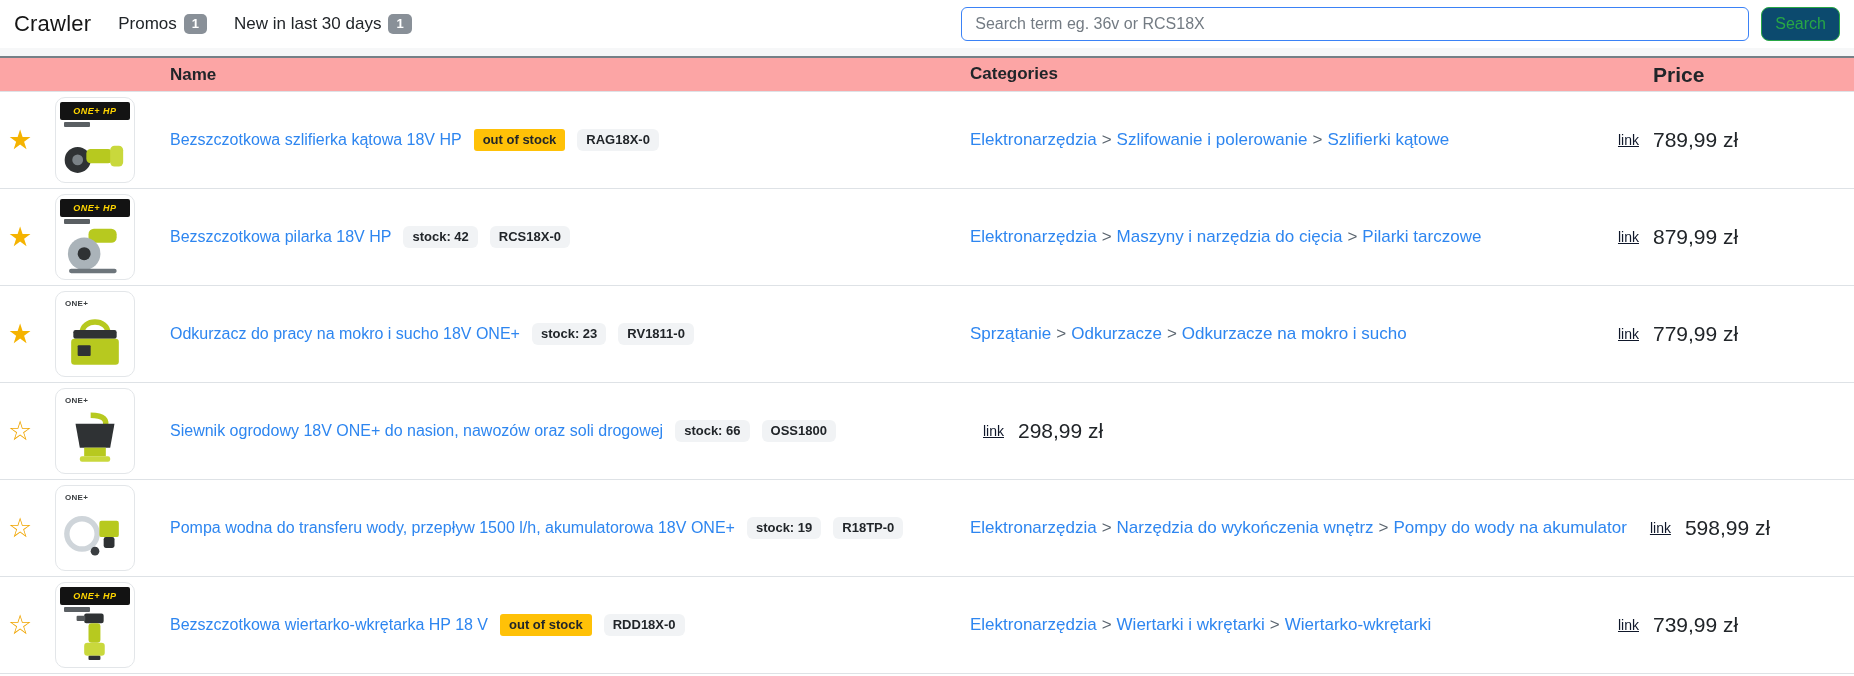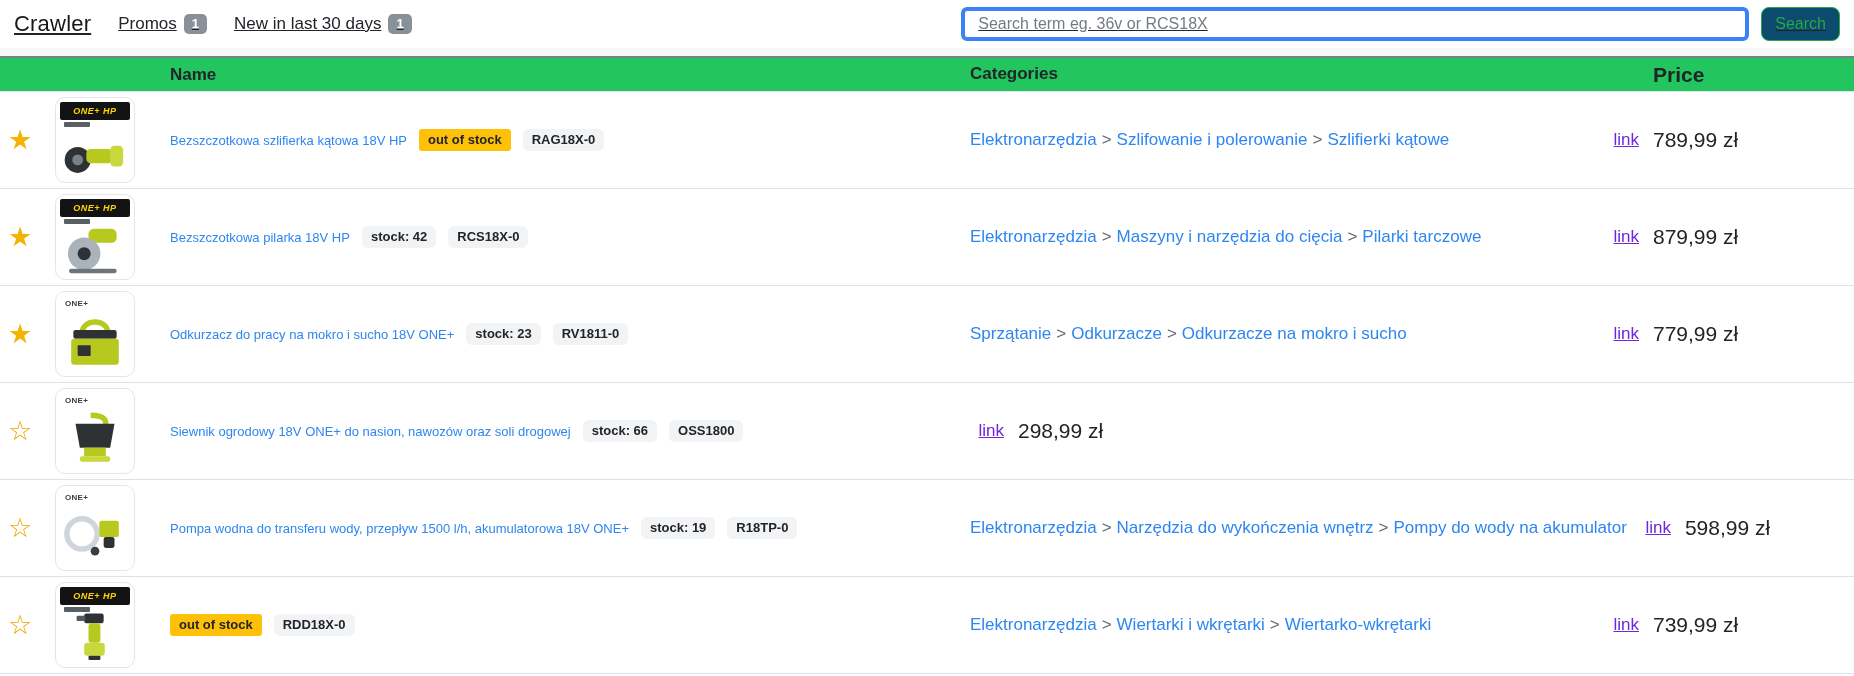--- a/index.html
+++ b/index.html
@@ -1,53 +1,53 @@
 <!DOCTYPE html>
 <html><head>
 <meta charset="utf-8">
 <style>
   * { box-sizing: border-box; margin: 0; padding: 0; }
   html, body { width: 1854px; height: 676px; overflow: hidden; background: #fff;
     font-family: "Liberation Sans", sans-serif; color: #212529; }
 
   
-  .topbar { height: 48px; display: flex; align-items: center; padding: 4px 14px; background: #fff; text-decoration: underline; }
+  .topbar { height: 48px; display: flex; align-items: center; padding: 4px 14px; background: #fff; }
   .app-title { font-size: 22px; font-weight: 400; color: #161616; letter-spacing: .2px; }
   .nav-item { display: flex; align-items: flex-start; margin-left: 27px; font-size: 17px; color: #212529; cursor: pointer; }
   .count-badge { margin-left: 7px; background: #899098; color: #fff; font-size: 13px; font-weight: bold;
     border-radius: 5px; padding: 2px 8px; line-height: 1.2; }
   .spacer { flex: 1; }
-  .search-input { width: 788px; height: 34px; border: 4px solid #3b82f6; border-radius: 6px;
+  .search-input { width: 788px; height: 34px; border: 1px solid #3b82f6; border-radius: 6px;
     padding: 0 13px; font-size: 16px; color: #212529; outline: none; font-family: inherit; }
   .search-input::placeholder { color: #737b83; }
   .search-btn { margin-left: 12px; height: 34px; padding: 0 13px; background: #0c4a6e; color: #28a745;
     border: 1px solid #28a745; border-radius: 8px; font-size: 16px; cursor: pointer; font-family: inherit; }
 
   
   .table-top-strip { height: 8px; background: #f6f7f8; }
   .thead { display: flex; align-items: center; height: 36px; border-top: 2px solid #768087;
-    border-bottom: 1px solid #dee2e6; font-weight: bold; font-size: 17px; background: #22c55e; }
+    border-bottom: 1px solid #dee2e6; font-weight: bold; font-size: 17px; background: #fca5a5; }
   .row { display: flex; align-items: center; height: 97px; border-bottom: 1px solid #dee2e6; background: #fff; }
 
   .col-star  { flex: 0 0 40px;  text-align: center; }
   .col-img   { flex: 0 0 110px; display: flex; justify-content: center; }
   .col-name  { flex: 0 0 810px; padding-left: 20px; display: flex; align-items: center; gap: 12px; flex-wrap: wrap; }
   .col-cats  { flex: 0 0 635px; padding-left: 10px; font-size: 17px; line-height: 1.65; }
   .col-link  { flex: 0 0 50px;  text-align: right; padding-right: 6px; }
   .col-price { flex: 1; padding-left: 8px; font-size: 21px; color: #212529; }
 
   .star { font-size: 27px; line-height: 1; cursor: pointer; }
   .star.filled  { color: #f5b301; }
   .star.outline { color: #f0a500; }
 
-  .product-link { color: #2e86f0; text-decoration: none; font-size: 13px; cursor: pointer; }
+  .product-link { color: #2e86f0; text-decoration: none; font-size: 16px; cursor: pointer; }
   .cat-link { color: #2e86f0; text-decoration: none; font-size: 17px; cursor: pointer; }
   .cat-sep { color: #5c6670; padding: 0 5px; }
   .cat-pair { white-space: nowrap; }
-  .ext-link { color: #6d28d9; text-decoration: underline; font-size: 17px; cursor: pointer; }
+  .ext-link { color: #0f172a; text-decoration: underline; font-size: 14px; cursor: pointer; }
 
   .badge { font-size: 13px; font-weight: bold; color: #212529; padding: 3px 9px; line-height: 1.25; white-space: nowrap; }
   .badge-gray { background: #f1f3f5; border-radius: 6px; }
   .badge-out  { background: #ffc107; border-radius: 3px; }
 
   
   .thumb { width: 80px; height: 86px; border: 1px solid #e3e6e9; border-radius: 10px; background: #fff;
     display: flex; flex-direction: column; overflow: hidden; }
   .thumb-banner { margin: 4px 4px 0 4px; height: 18px; background: #131313; border-radius: 2px;
     display: flex; align-items: center; justify-content: center; }
@@ -228,20 +228,21 @@
       <svg viewBox="0 0 72 50">
         <rect x="26" y="1" width="18" height="9" rx="2" fill="#2f3234"></rect>
         <rect x="19" y="3" width="8" height="5" rx="1" fill="#55595c"></rect>
         <rect x="30" y="10" width="11" height="18" rx="3" fill="#b7c91f"></rect>
         <rect x="26" y="28" width="19" height="12" rx="3" fill="#c9d83c"></rect>
         <rect x="30" y="40" width="11" height="4" rx="1" fill="#2f3234"></rect>
       </svg>
     </div>
   </div>
   <div class="col-name">
+    <a class="product-link">Bezszczotkowa wiertarko-wkrętarka HP 18 V</a>
     <span class="badge badge-out">out of stock</span>
     <span class="badge badge-gray">RDD18X-0</span>
   </div>
   <div class="col-cats">
     <a class="cat-link">Elektronarzędzia</a><span class="cat-pair"><span class="cat-sep">&gt;</span><a class="cat-link">Wiertarki i wkrętarki</a></span><span class="cat-pair"><span class="cat-sep">&gt;</span><a class="cat-link">Wiertarko-wkrętarki</a></span>
   </div>
   <div class="col-link"><a class="ext-link">link</a></div>
   <div class="col-price">739,99 zł</div>
 </div>
 

